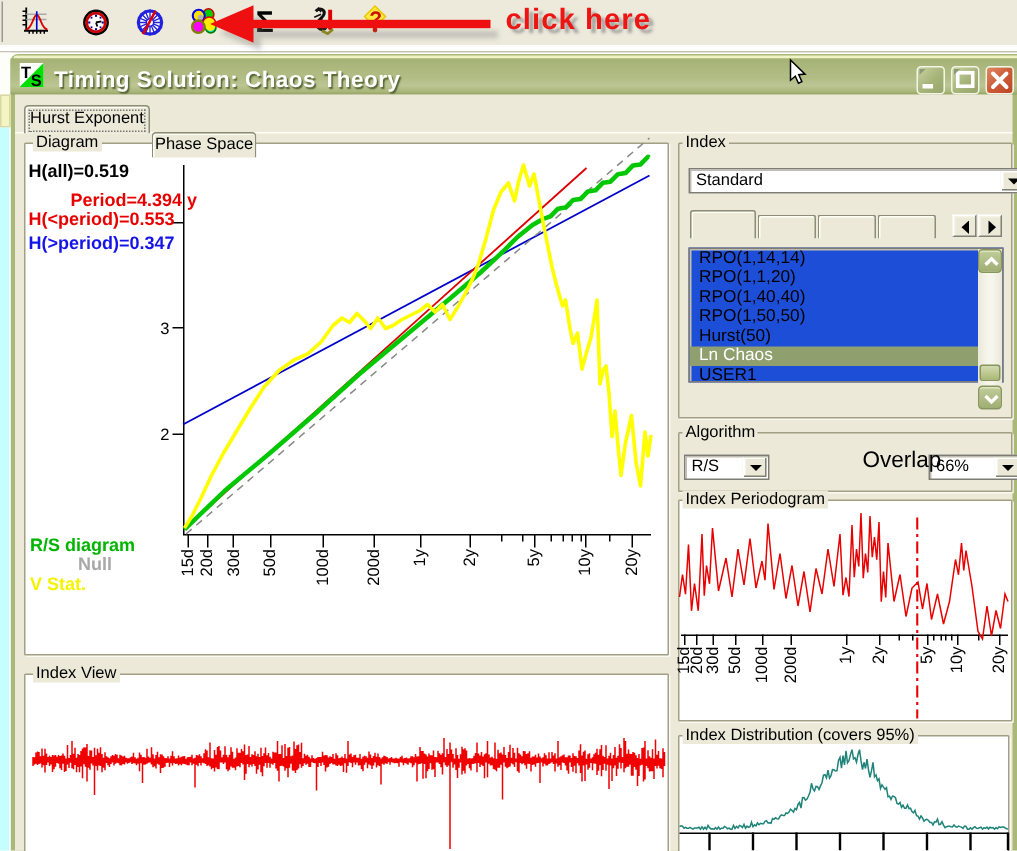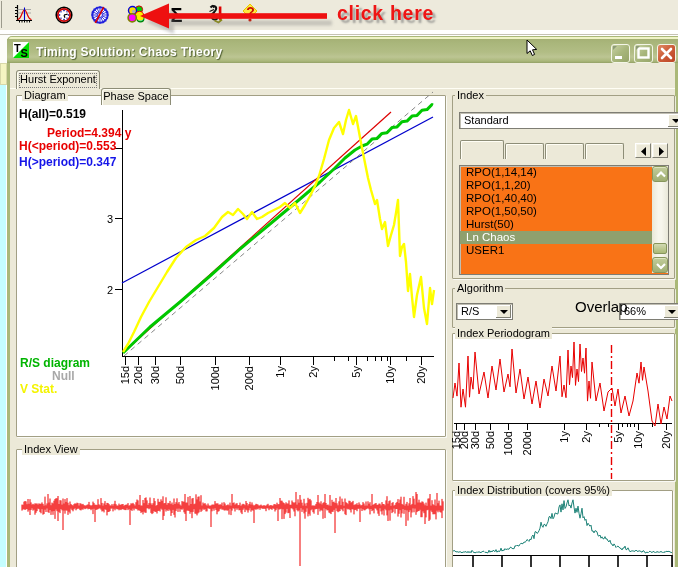--- a/index.html
+++ b/index.html
@@ -12,21 +12,21 @@
 
 #lwhite { left:0; top:35px; width:8px; height:30px; background:#fdfdf9; }
 #lyellow { left:0; top:63px; width:7px; height:22px; background:#f5f5c2; border:1px solid #d8d8a8;}
 #lcyan { left:0; top:85px; width:7px; height:482px; background:#c5feff; border-right:1px solid #fff;}
 
 #win { left:7px; top:36px; width:671px; height:531px; background:#aab878;
   border-top-left-radius:5px; }
 #tbarhl { left:9px; top:37px; width:669px; height:2px; background:#eff3c6; border-top-left-radius:4px;}
 #titlebar { left:7px; top:39px; width:671px; height:24px;
   background:linear-gradient(#a5b175 0%, #aab77c 20%, #b2bd85 55%, #bcc593 75%, #aab77a 92%, #93a166 100%); }
-#title { left:36px; top:45px; color:#fff; font-size:12px; font-weight:bold;
+#title { left:36px; top:45px; color:#fff; font-size:15px; font-weight:bold;
   text-shadow:1px 1px 1px rgba(70,85,40,.9); letter-spacing:.3px; white-space:nowrap;}
 .wbtn { top:44px; width:19px; height:19px; border:1px solid #f3f5e7; border-radius:3px; }
 #bmin { left:611px; background:linear-gradient(135deg,#c9d2a5 0%,#a8b67c 50%,#96a569 100%); }
 #bmax { left:634px; background:linear-gradient(135deg,#c9d2a5 0%,#a8b67c 50%,#96a569 100%); }
 #bclose { left:657px; background:linear-gradient(135deg,#e08a64 0%,#cc5c38 50%,#bc4526 100%); }
 #client { left:10px; top:63px; width:665px; height:504px; background:#ECE9D8; }
 
 .tab { position:absolute; background:#ECE9D8; border:1px solid #8d8d77; border-bottom:none;
   border-top-left-radius:3px; border-top-right-radius:3px; font-size:11px; color:#000;
   text-align:center; box-shadow:inset 1px 1px 0 #fffef5; }
@@ -48,22 +48,22 @@
 .cbtn:after { content:""; position:absolute; left:4px; top:5px; border:4px solid transparent;
   border-top:4px solid #000; }
 
 .mtab { position:absolute; background:#ECE9D8; border:1px solid #8d8d77; border-bottom:none;
   border-top-left-radius:2px; border-top-right-radius:2px; box-shadow:inset 1px 1px 0 #fffef5; }
 .abtn { position:absolute; width:16px; height:15px; background:#ECE9D8;
   border:1px solid #808074; border-top-color:#fff; border-left-color:#fff;
   box-shadow:inset 1px 1px 0 #f5f3e6; }
 .abtn svg { position:absolute; left:4px; top:3px; }
 
-#listbox { position:absolute; left:459px; top:165px; width:210px; height:110px;
-  background:#f97316; border:1px solid #7e7d74; box-shadow:inset 1px 1px 0 #c0beb2;
+#listbox { position:absolute; left:459px; top:165px; width:210px; height:90px;
+  background:#1d4ed8; border:1px solid #7e7d74; box-shadow:inset 1px 1px 0 #c0beb2;
   font-size:11.5px; overflow:hidden; }
 .li { height:13px; line-height:13.5px; padding-left:6px; color:#000; white-space:nowrap;}
 .li.sel { background:#8fa06e; color:#fff; }
 
 #sbar { position:absolute; left:652px; top:166px; width:16px; height:107px;
   background:linear-gradient(90deg,#e9e8d8,#f7f6ec 40%,#f7f6ec 60%,#e9e8d8); }
 .sbtn { position:absolute; left:0px; width:16px; height:16px; border-radius:3px;
   background:linear-gradient(#c2cd9b,#9fae72); border:1px solid #87965c;
   box-shadow:inset 0 1px 0 #dde5c0; }
 #sthumb { position:absolute; left:1px; top:77px; width:14px; height:11px; border-radius:2px;

